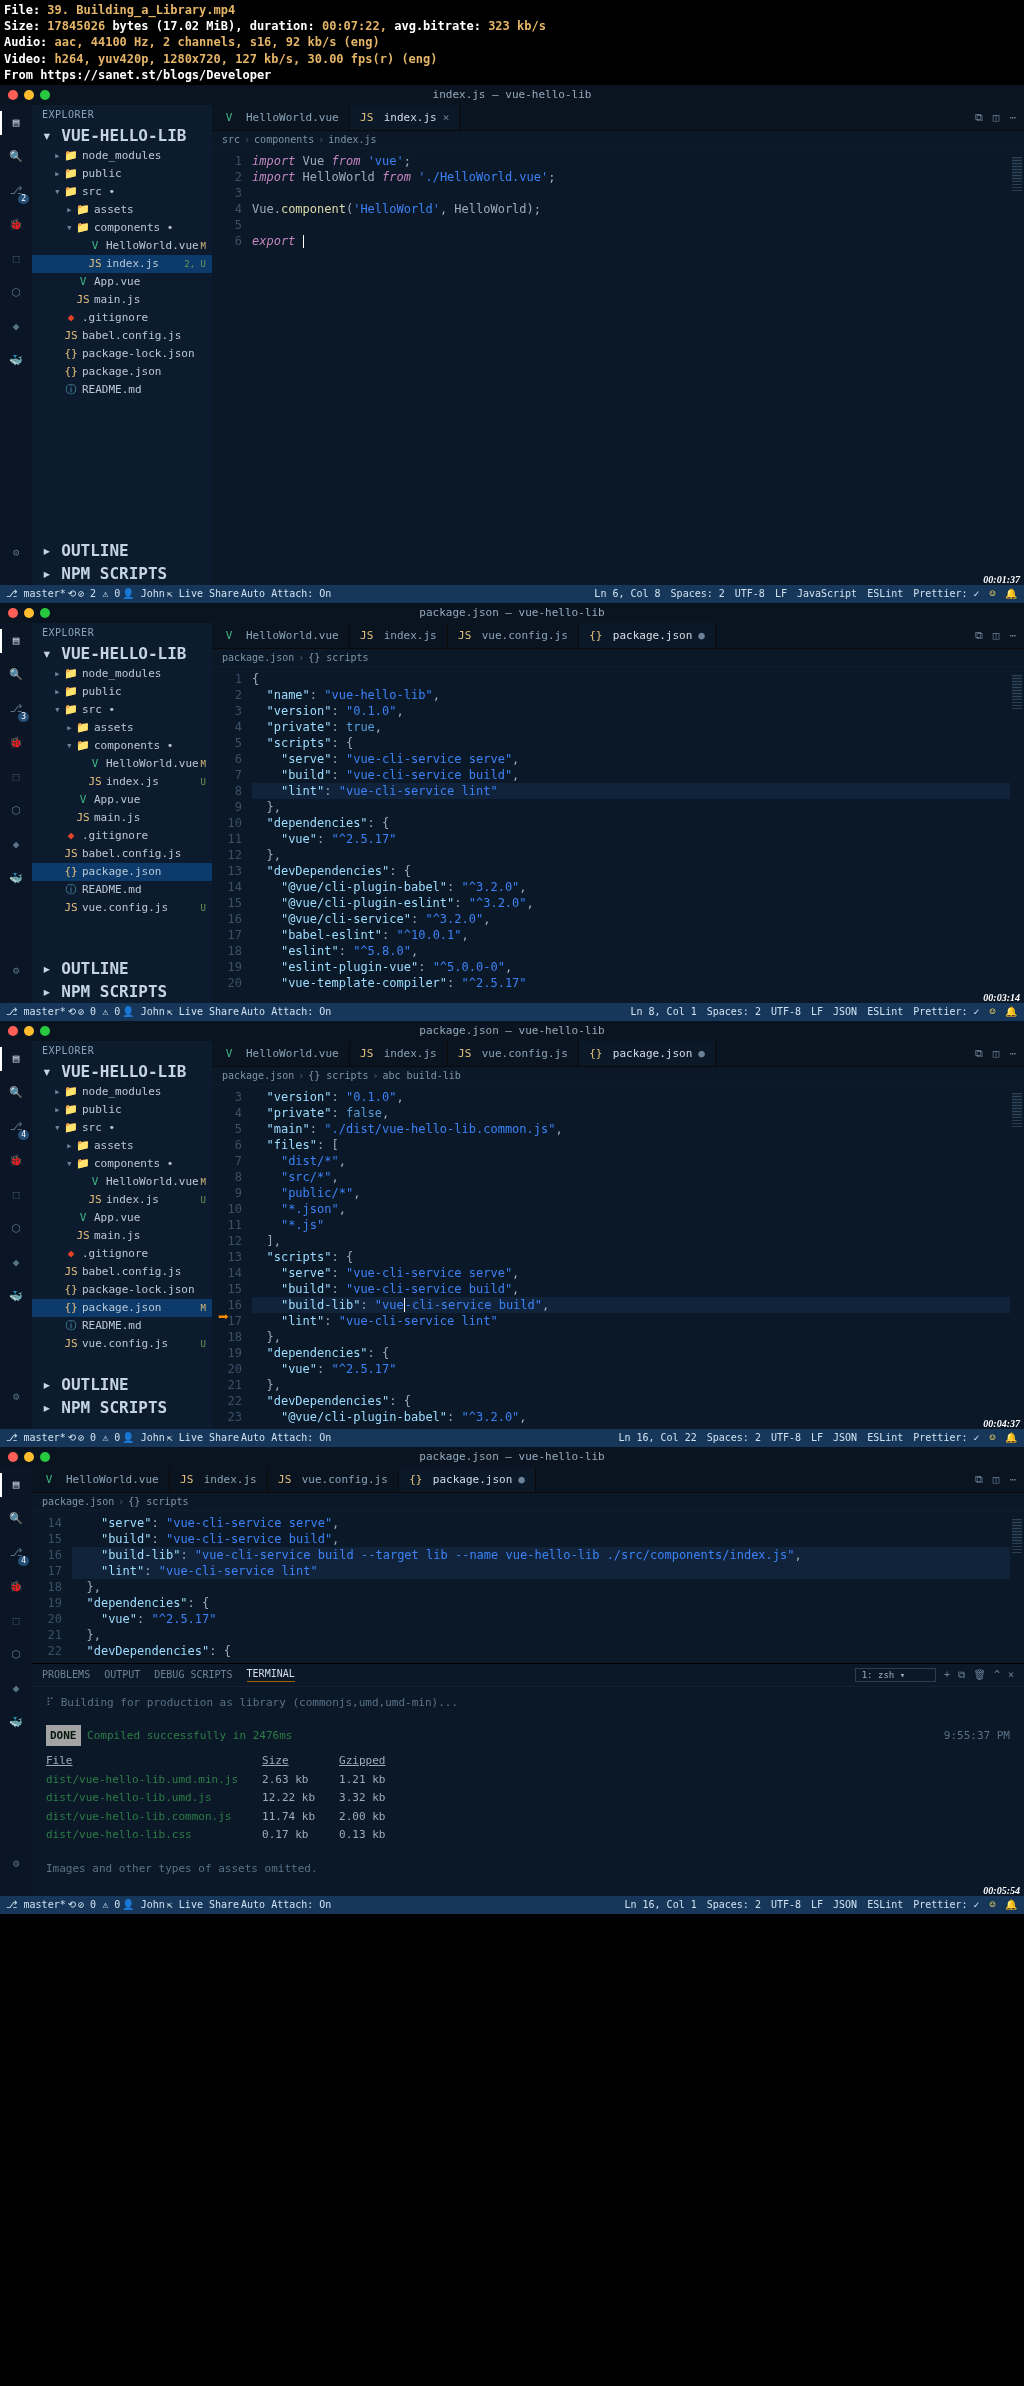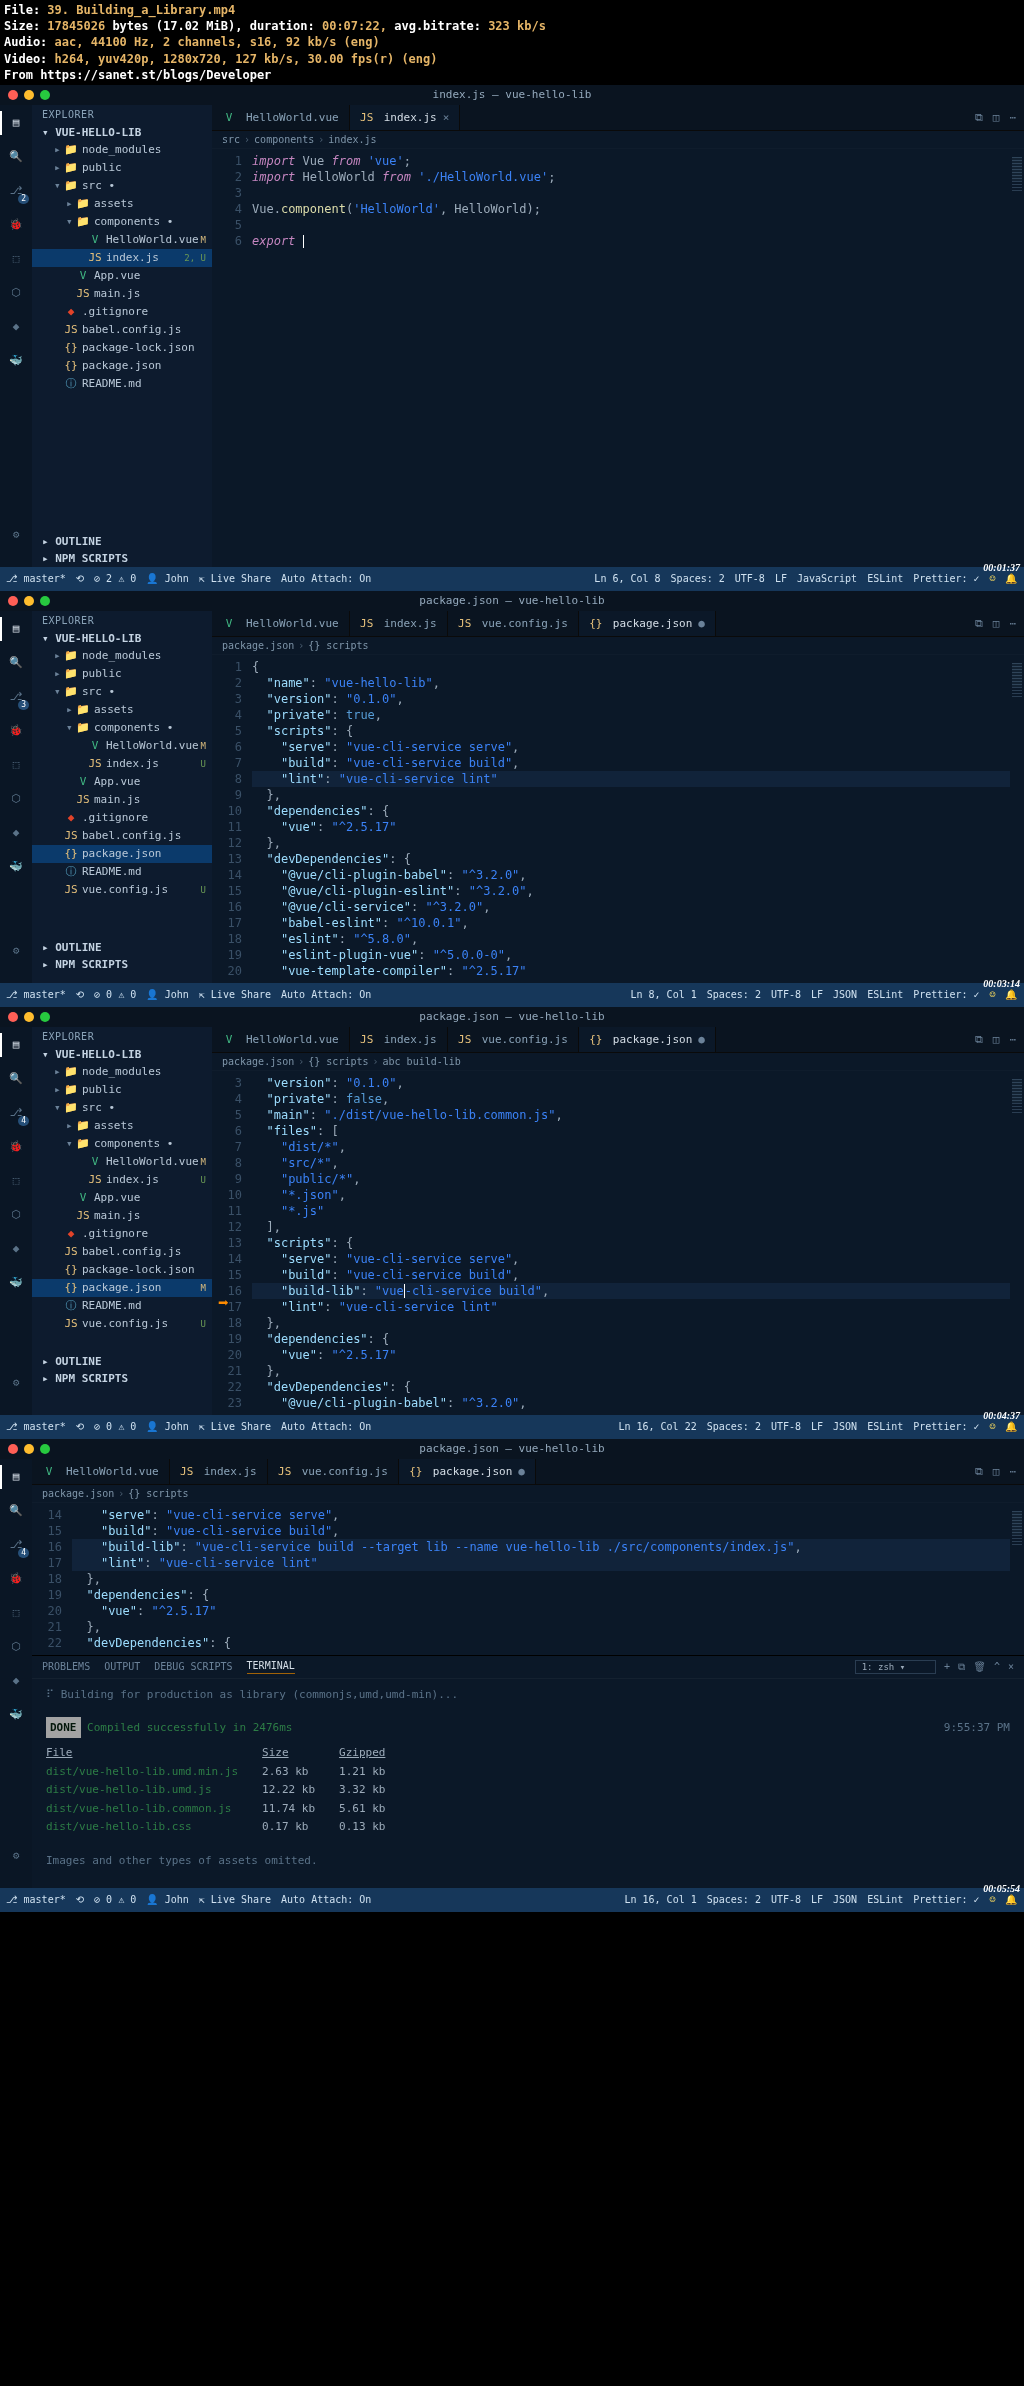--- a/index.html
+++ b/index.html
@@ -15,21 +15,21 @@
 .titlebar-title { position:absolute; left:0; right:0; text-align:center; color:#94a9bc; font-size:11px; }
 .hbox { display:flex; }
 .activitybar { width:32px; background:#0a1625; display:flex; flex-direction:column; align-items:center; padding-top:8px; gap:14px; }
 .activitybar .aicon { width:20px; height:20px; display:flex; align-items:center; justify-content:center; color:#5a7288; position:relative; }
 .activitybar .aicon.active { color:#d4dde6; }
 .activitybar .aicon.active::before{ content:""; position:absolute; left:-6px; top:-2px; bottom:-2px; width:2px; background:#fff; }
 .activitybar .badge { position:absolute; bottom:-3px; right:-3px; background:#264f78; color:#fff; border-radius:7px; font-size:8px; padding:0 3px; line-height:10px; }
 .activitybar .spacer { flex:1; }
 .sidebar { width:180px; background:#0d1b2e; }
 .sidebar .hdr { padding:4px 10px; font-size:10px; letter-spacing:.5px; color:#8aa3b8; }
-.sidebar .sect { padding:2px 10px; font-size:11px; color:#c5d4e3; font-weight:bold; display:flex; align-items:center; gap:4px; }
+.sidebar .sect { padding:2px 10px; font-size:16px; color:#c5d4e3; font-weight:bold; display:flex; align-items:center; gap:4px; }
 .tree { font-size:11px; }
 .tree .row { display:flex; align-items:center; height:18px; padding-right:6px; }
 .tree .row.sel { background:#0b3a6b; }
 .tree .row .name { flex:1; color:#b9c8d7; white-space:nowrap; overflow:hidden; text-overflow:ellipsis; }
 .tree .row .status { color:#6b8299; font-size:9px; }
 .tree .row .status.m { color:#d7ba7d; }
 .tree .row .status.u { color:#6a9955; }
 .ficon { width:14px; display:inline-block; text-align:center; margin-right:4px; }
 .ic-folder{color:#6b8299;} .ic-vue{color:#41b883;} .ic-js{color:#e5c07b;} .ic-json{color:#e5c07b;} .ic-md{color:#519aba;} .ic-git{color:#e24329;}
 .chev { width:10px; display:inline-block; color:#6b8299; }
@@ -45,21 +45,21 @@
 .gutter { width:40px; text-align:right; color:#3a5067; padding:4px 10px 4px 0; user-select:none; }
 .lines { flex:1; padding:4px 0; white-space:pre; color:#9cabba; overflow:hidden; }
 .lines .hl { background:#11233a; display:block; }
 .kw{color:#c586c0; font-style:italic;} .str{color:#3b82f6;} .fn{color:#dcdcaa;} .prop{color:#9cdcfe;} .bool{color:#569cd6;}
 .cursor { display:inline-block; width:1px; height:13px; background:#fff; vertical-align:middle; }
 .arrow-ind { position:absolute; color:#ff8c00; font-size:18px; font-weight:bold; }
 .mini { width:14px; background:#0b1828; position:relative; }
 .mini::after{ content:""; position:absolute; top:8px; left:2px; right:2px; height:24px; background:rgba(120,150,180,.08); }
 .mini-dots { position:absolute; left:2px; right:2px; top:8px; display:flex; flex-direction:column; gap:2px; }
 .mini-dots i{ display:block; height:1px; background:#2a3d52; }
-.statusbar { height:24px; background:#16375a; color:#cfe1f0; font-size:10px; display:flex; align-items:center; padding:0 6px; gap:10px; }
+.statusbar { height:18px; background:#16375a; color:#cfe1f0; font-size:10px; display:flex; align-items:center; padding:0 6px; gap:2px; }
 .statusbar .sbi { display:flex; align-items:center; gap:3px; white-space:nowrap; }
 .statusbar .right { margin-left:auto; display:flex; gap:10px; }
 .statusbar .smile { color:#ffdf5d; }
 .panel-tabs { display:flex; gap:14px; padding:4px 10px; font-size:10px; color:#6b8299; border-top:1px solid #000; border-bottom:1px solid rgba(255,255,255,.04); align-items:center; }
 .panel-tabs .pt.active{ color:#d4dde6; border-bottom:1px solid #a16207; padding-bottom:2px; }
 .panel-tabs .pactions{ margin-left:auto; display:flex; gap:8px; align-items:center; }
 .panel-tabs .psel{ border:1px solid #2a3d52; padding:1px 30px 1px 6px; font-size:9px; color:#9cabba;}
 .terminal { padding:8px 14px 18px; font-size:11px; color:#9cabba; line-height:1.5; }
 .terminal .done{ background:#a3a3a3; color:#04170b; padding:4px 4px; font-weight:bold; }
 .terminal .dim{ color:#5a7288; }
@@ -769,21 +769,21 @@
                   <td>1.21 kb</td>
                 </tr>
                 <tr>
                   <td class="gr">dist/vue-hello-lib.umd.js</td>
                   <td>12.22 kb</td>
                   <td>3.32 kb</td>
                 </tr>
                 <tr>
                   <td class="gr">dist/vue-hello-lib.common.js</td>
                   <td>11.74 kb</td>
-                  <td>5.61 kb</td>
+                  <td>2.00 kb</td>
                 </tr>
                 <tr>
                   <td class="gr">dist/vue-hello-lib.css</td>
                   <td>0.17 kb</td>
                   <td>0.13 kb</td>
                 </tr>
               </tbody>
             </table>
       <br><div class="dim">Images and other types of assets omitted.</div>
     </div>

